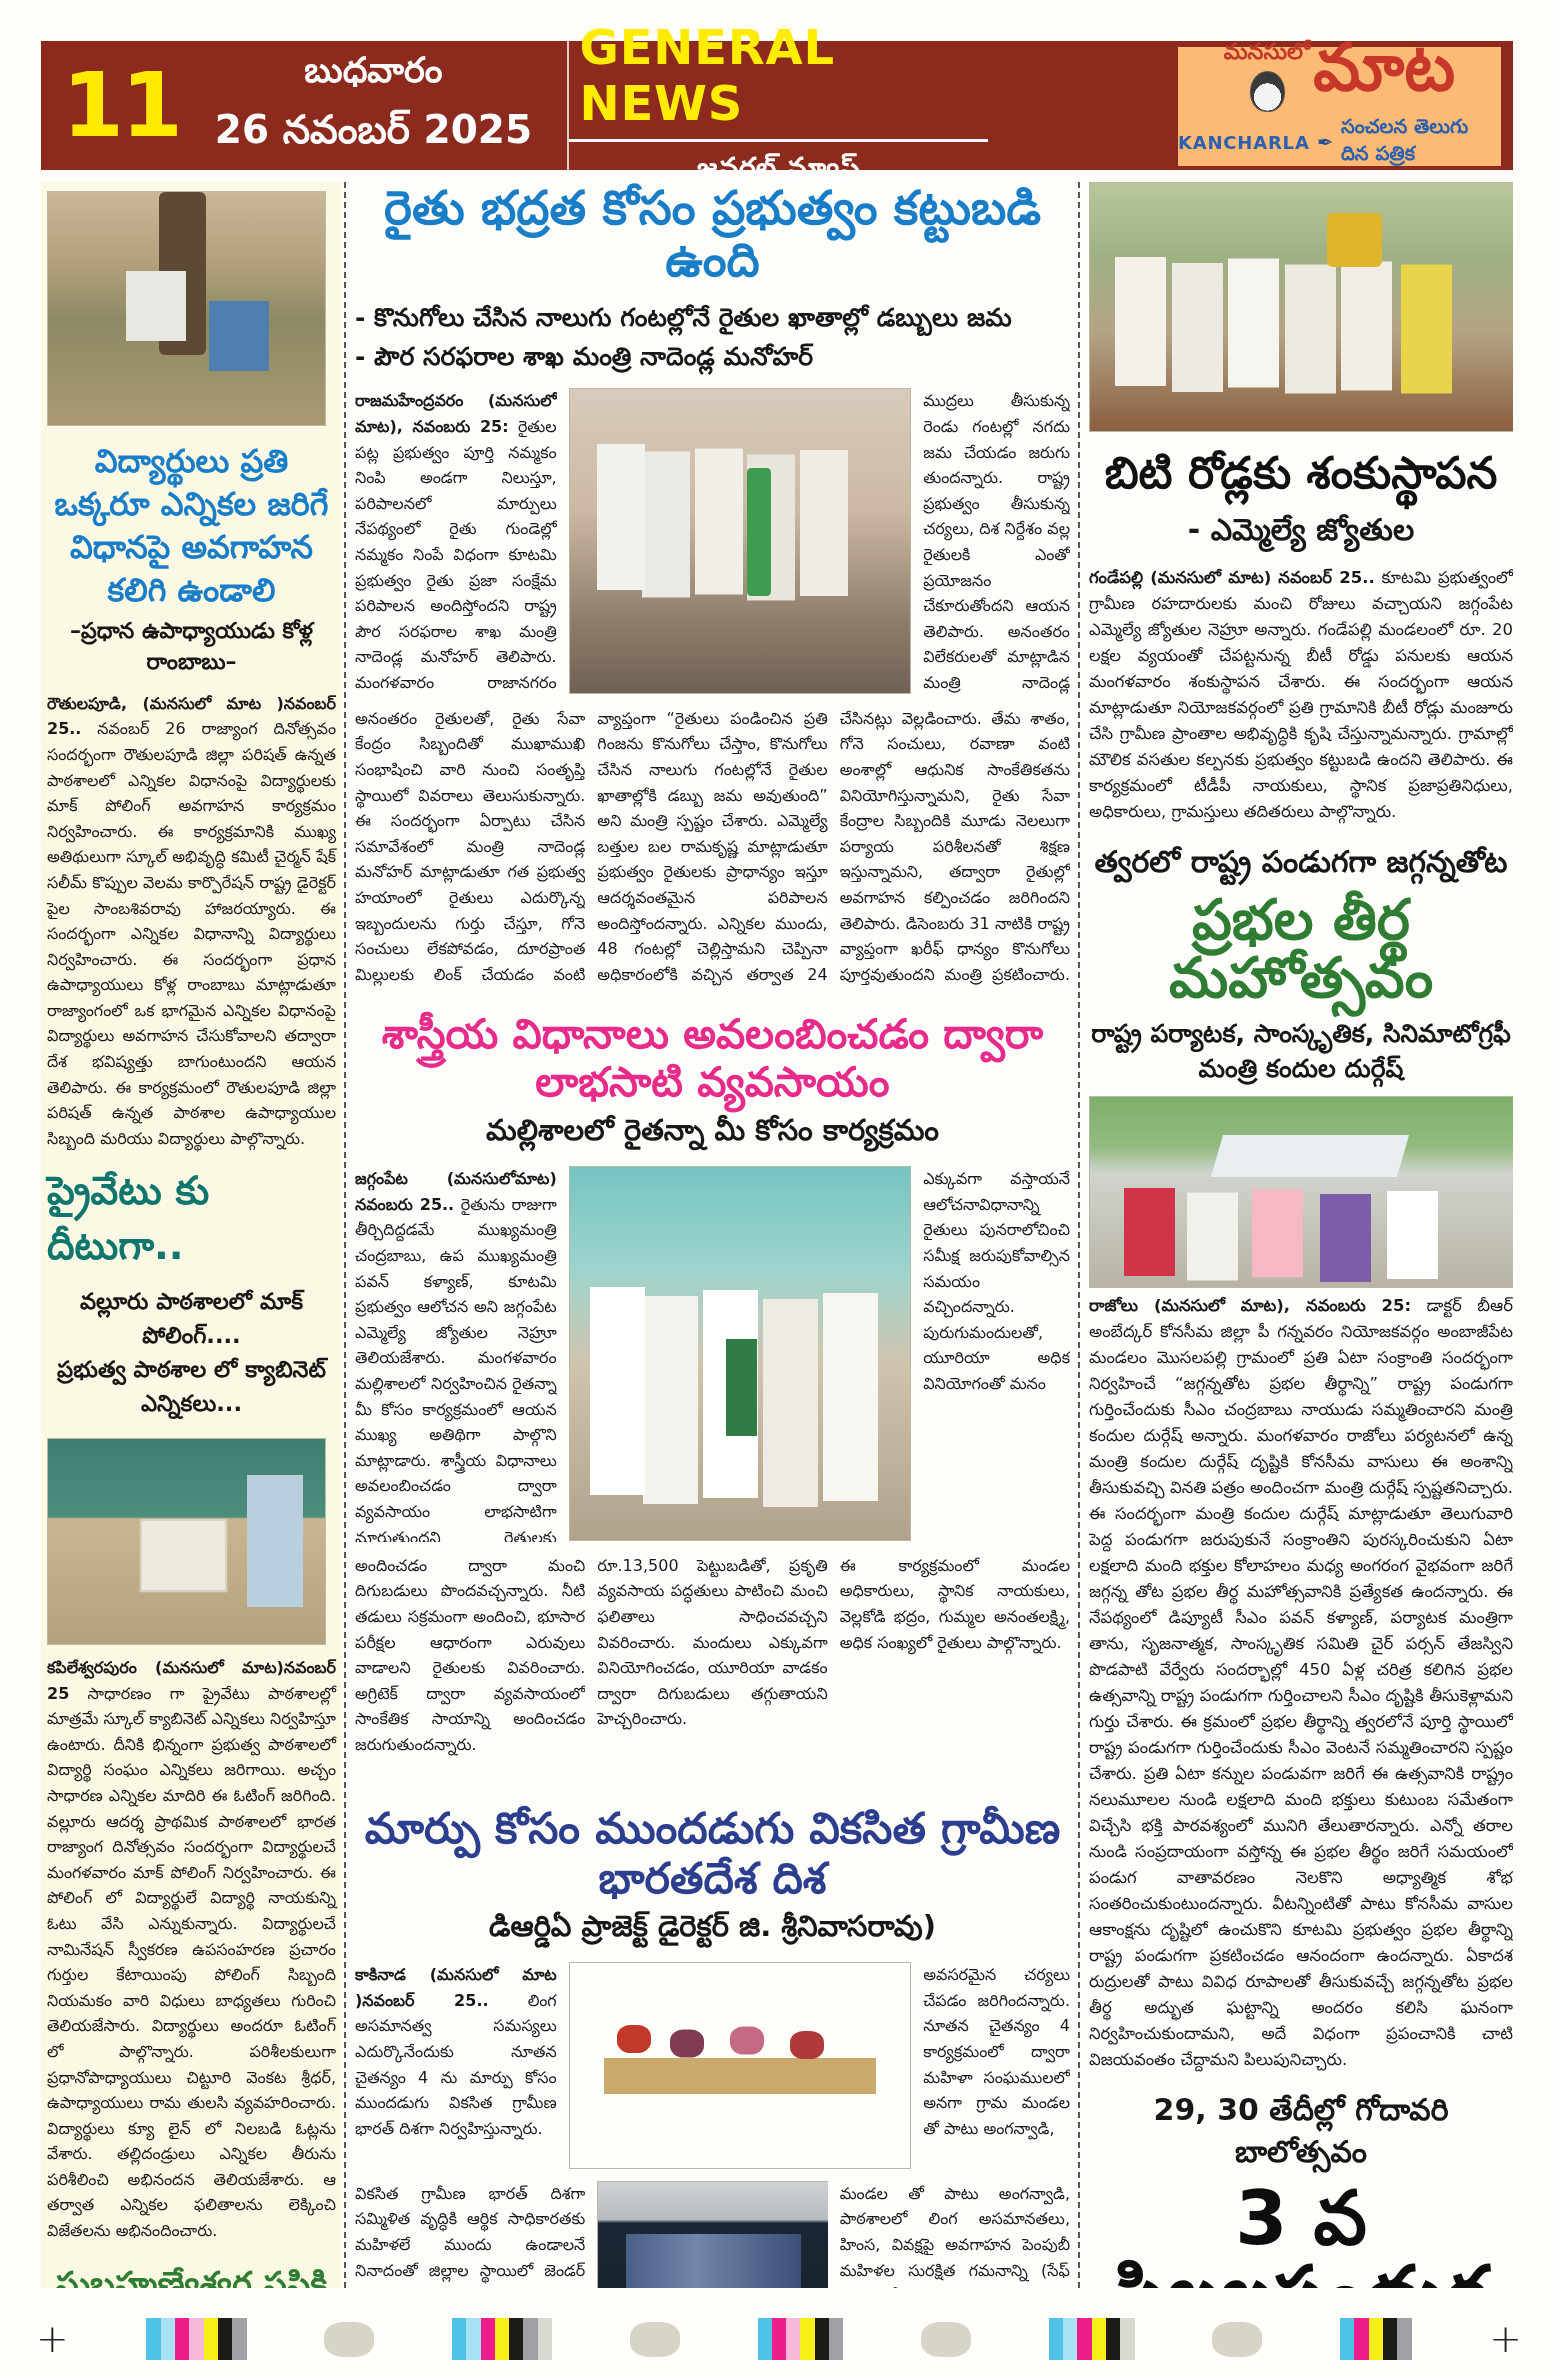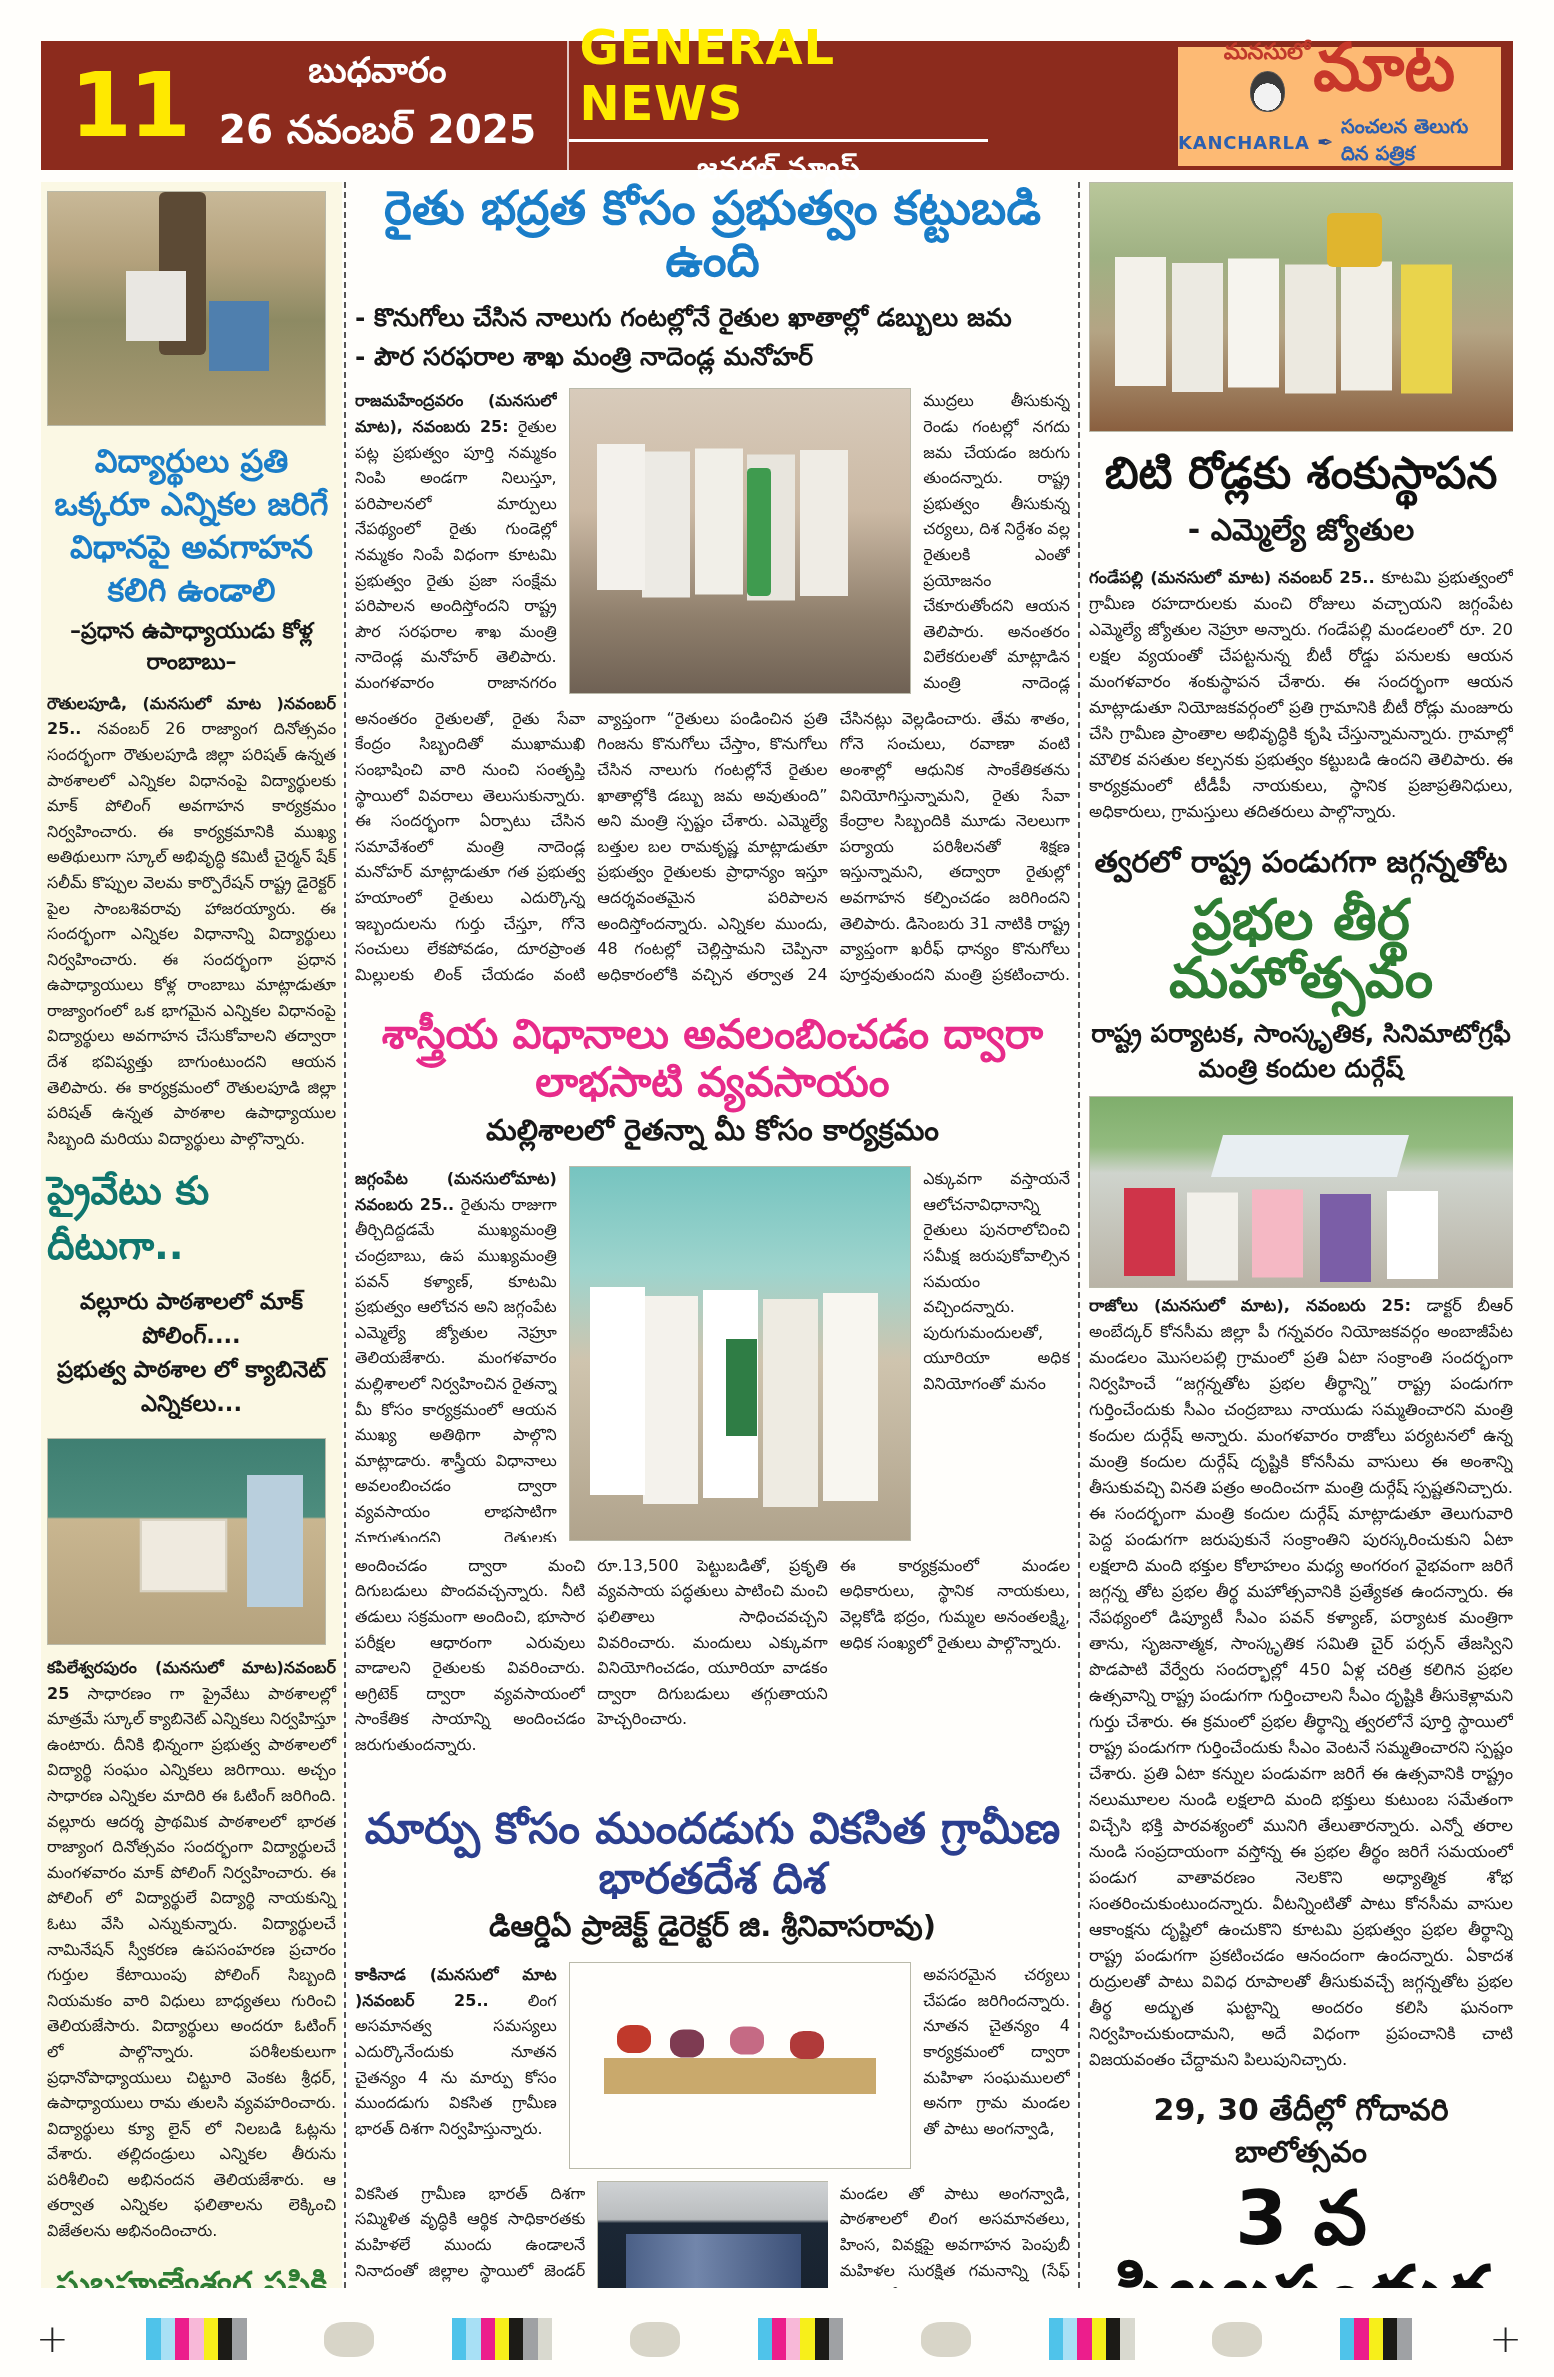--- a/index.html
+++ b/index.html
@@ -1,21 +1,21 @@
 <!DOCTYPE html>
 <html style="font-size:12px"><head>
 <meta charset="utf-8">
 <style>
   html,body{margin:0;padding:0;}
   body{background:#ffffff;font-family:"DejaVu Sans",sans-serif;}
   .page{position:relative;width:1555px;height:2377px;background:#fffefb;overflow:hidden;color:#181818;}
 
   
   .masthead{position:absolute;left:41px;top:41px;width:1472px;height:129px;background:#8c2b1d;display:flex;align-items:stretch;}
-  .mh-left{width:526px;display:flex;align-items:center;padding-left:29px;box-sizing:border-box;}
+  .mh-left{width:526px;display:flex;align-items:center;padding-left:21px;box-sizing:border-box;}
   .pageno{font-size:89px;font-weight:bold;color:#ffe900;line-height:1;letter-spacing:-3px;}
   .dates{flex:1;text-align:center;color:#ffffff;}
   .weekday{font-size:35px;font-weight:bold;}
   .dateline-top{font-size:39px;font-weight:bold;margin-top:8px;}
   .mh-center{width:421px;border-left:2.3px solid rgba(255,255,255,.75);display:flex;flex-direction:column;align-items:center;justify-content:center;box-sizing:border-box;}
   .section-en{color:#ffec00;font-size:48px;font-weight:bold;letter-spacing:0.8px;border-bottom:3px solid #ffffff;padding:0 10.5px 7.5px;}
   .section-te{color:#ffffff;font-size:29px;font-weight:bold;margin-top:9px;}
   .mh-spacer{flex:1;}
   .mh-logo{width:323px;background:#fdba74;margin:6px 12px 4.5px 0;display:flex;flex-direction:column;align-items:center;justify-content:center;position:relative;}
   .logo-row{display:flex;align-items:flex-start;gap:3px;}

